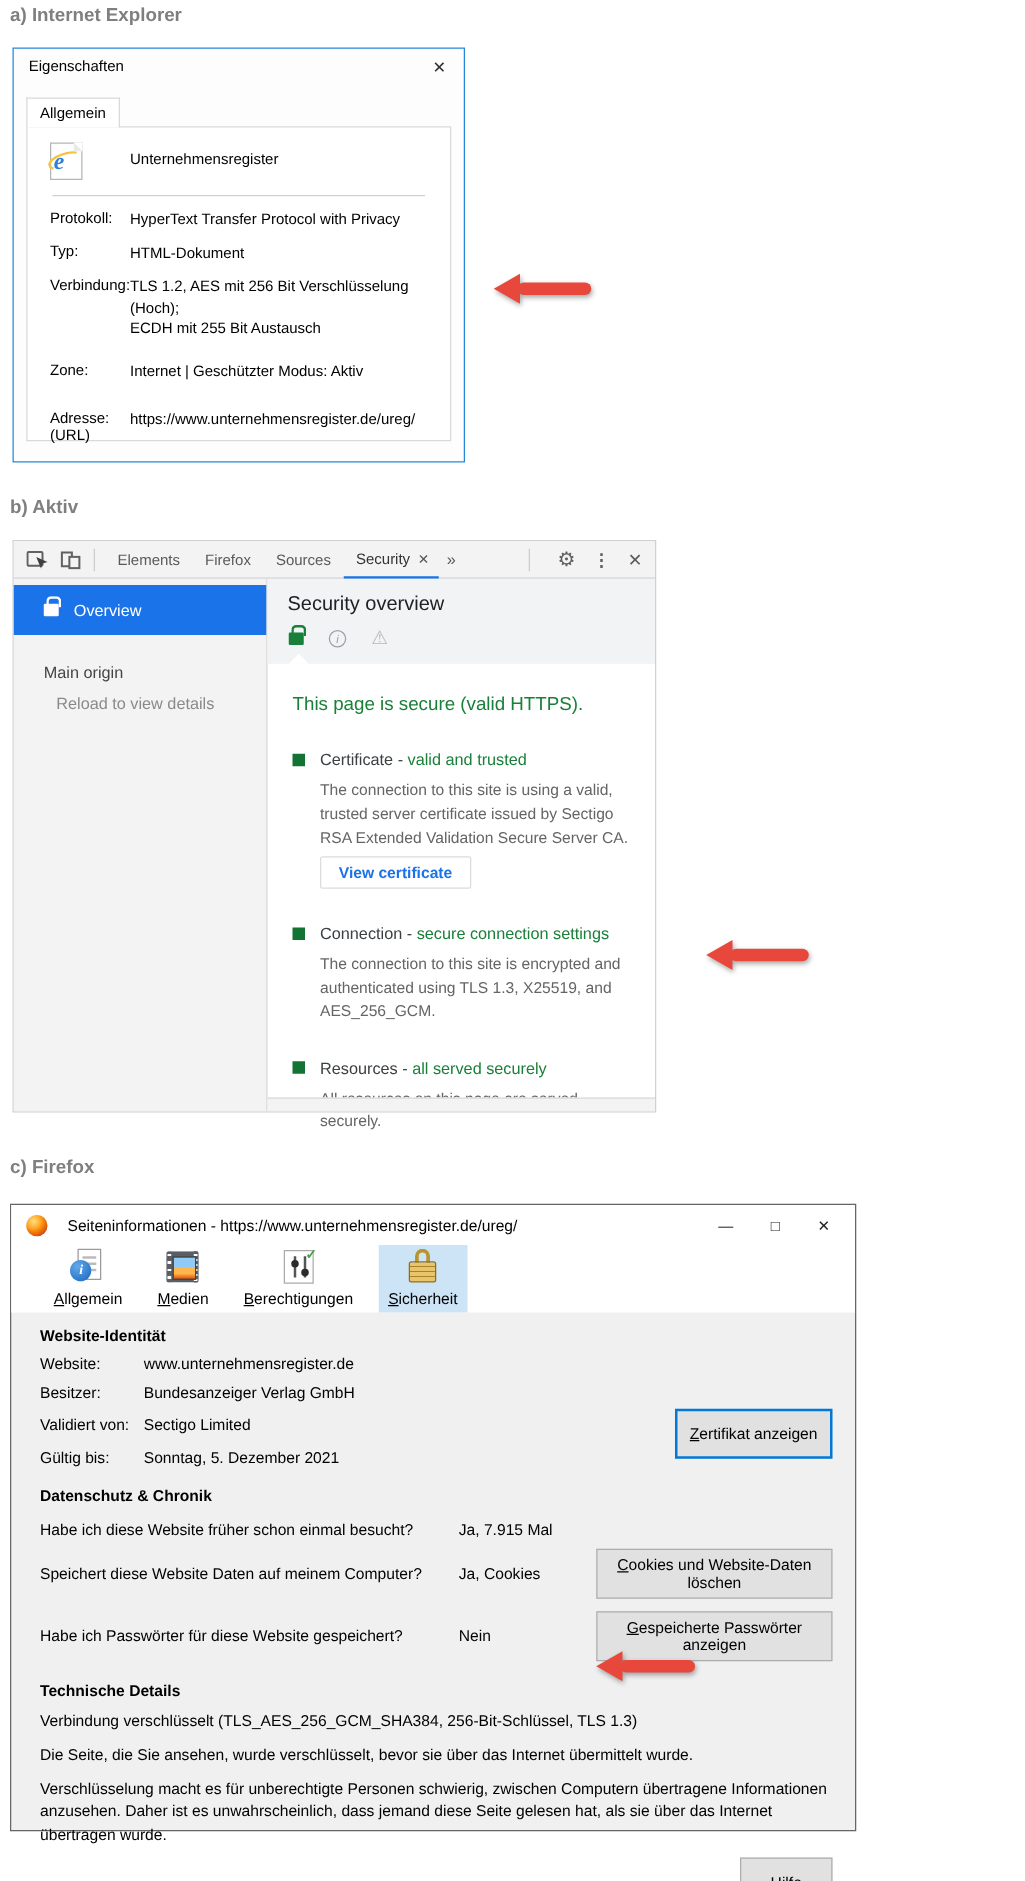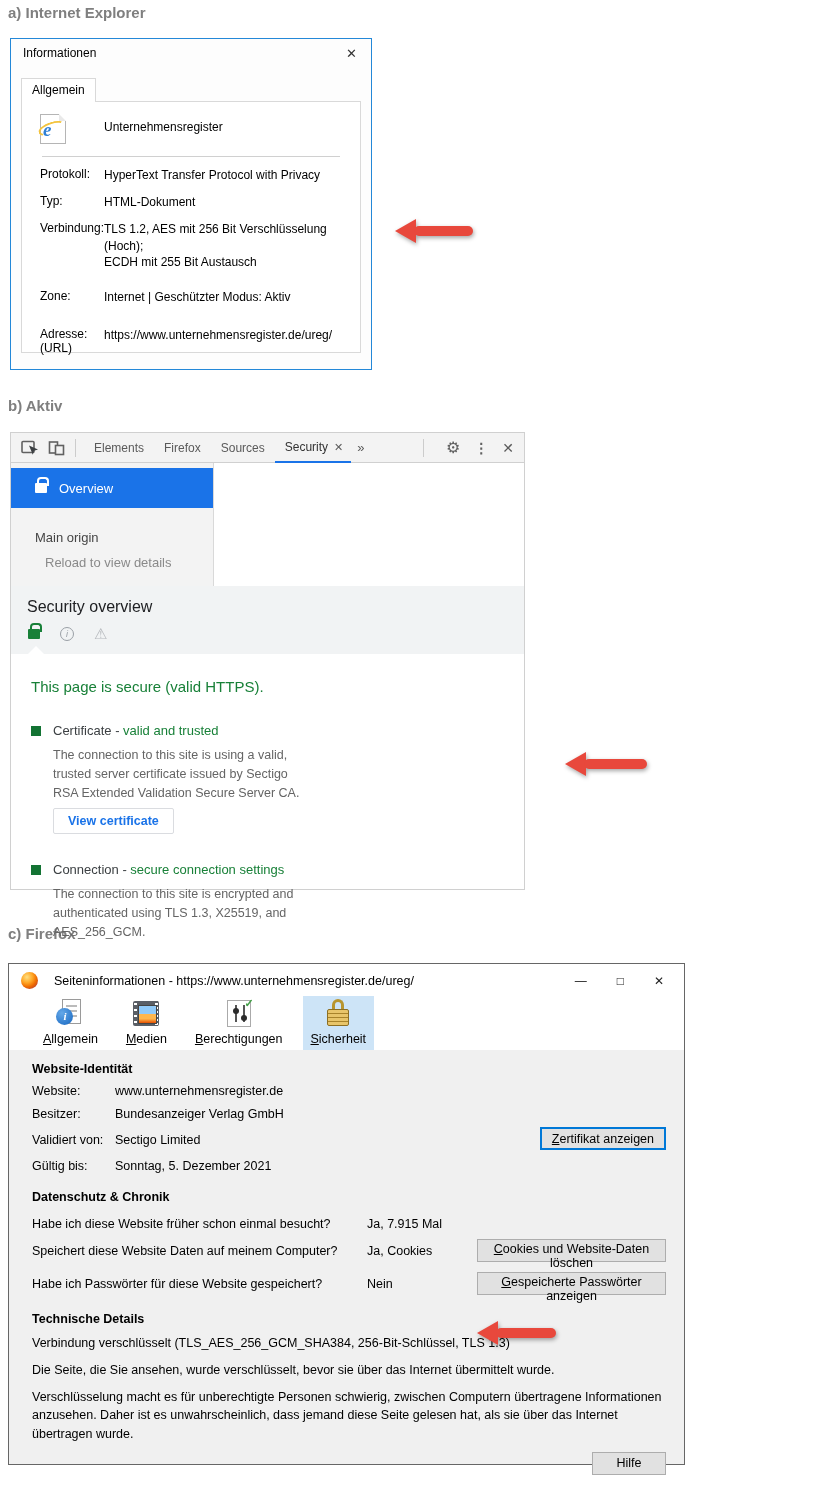--- a/index.html
+++ b/index.html
@@ -49,21 +49,21 @@
   .cdt-vsep { width:1px; height:18px; background:#ccc; margin:0 8px 0 2px; }
   .cdt-tab { color:#5a5a5a; padding:0 10px; font-size:12px; }
   .cdt-tab-active { display:flex; align-items:center; gap:6px; color:#333; padding:8px 8px 7px 10px;
                     border-bottom:2px solid #1a73e8; }
   .cdt-tab-x { color:#5a5a5a; font-size:11px; }
   .cdt-chevron { color:#5a5a5a; font-size:13px; margin-left:6px; }
   .cdt-right { margin-left:auto; display:flex; align-items:center; gap:14px; padding-right:4px; }
   .cdt-gear { color:#616161; font-size:16px; }
   .cdt-dots { color:#616161; font-size:14px; font-weight:bold; }
   .cdt-x { color:#5a5a5a; font-size:14px; }
-  .cdt-body { display:flex; height:426px;flex-direction:column; }
+  .cdt-body { display:flex; height:426px; }
   .cdt-sidebar { width:203px; flex:none; background:#f3f3f3; border-right:1px solid #d9d9d9; padding-top:5px; }
   .cdt-overview { height:40px; background:#1a73e8; color:#fff; display:flex; align-items:center;
                   padding-left:24px; gap:12px; font-size:13px; }
   .cdt-mainorigin { margin:22px 0 0 24px; color:#454545; font-size:13px; }
   .cdt-reload { margin:10px 0 16px 34px; color:#8a8a8a; font-size:13px; }
   .lock { position:relative; width:12px; height:10px; display:inline-block; flex:none; }
   .lock::before { content:""; position:absolute; top:-6px; left:2px; width:8px; height:7px;
                   border:2px solid currentColor; border-bottom:none; border-radius:4px 4px 0 0; }
   .lock::after { content:""; position:absolute; top:0; left:0; width:12px; height:10px;
                  background:currentColor; border-radius:1px; }
@@ -135,40 +135,40 @@
               border:1px solid #8d6f23; }
   .ffi-shackle { position:absolute; left:9px; top:0px; width:12px; height:12px;
               border:3px solid #b89festyle; border:3px solid #b8952e; border-bottom:none;
               border-radius:7px 7px 0 0; }
   .ff-body { padding:12px 18px 0 23px; }
   .ff-h { font-weight:bold; margin-bottom:8px; }
   .ff-idrow { display:flex; margin-bottom:9px; position:relative; }
   .ff-idlabel { width:83px; flex:none; }
   .ff-gap { height:3px; }
   .ff-btn { background:#e1e1e1; border:1px solid #adadad; font-family:"Liberation Sans",sans-serif;
-            font-size:12.5px; padding:2px 11px; height:23px; }
+            font-size:12.5px; padding:2px 11px; height:40px; }
   .ff-btn-cert { position:absolute; right:0; top:-6px; border:2px solid #0078d7; padding:1px 10px; }
   .ff-privrow { display:flex; align-items:center; margin-bottom:10px; position:relative; min-height:23px; }
   .ff-q { width:335px; flex:none; }
   .ff-a { width:110px; flex:none; }
   .ff-privrow .ff-btn { margin-left:auto; }
   .ff-tech p { margin-bottom:9px; line-height:1.45; }
   .ff-help { display:block; margin:3px 0 0 auto; width:74px; }
   u { text-decoration:underline; }
 </style>
 </head>
 <body>
 
 <div class="sec-head" style="top:4px;">a) Internet Explorer</div>
 <div class="sec-head" style="top:397px;">b) Aktiv</div>
 <div class="sec-head" style="top:925px;">c) Firefox</div>
 
 <div class="ie-win">
   <div class="ie-titlebar">
-    <span class="ie-title">Informationen</span>
+    <span class="ie-title">Eigenschaften</span>
     <span class="ie-close">✕</span>
   </div>
   <div class="ie-tabzone">
     <span class="ie-tab">Allgemein</span>
     <div class="ie-panel">
       <div class="ie-iconrow">
         <span class="ie-page">
           <i class="ie-swoosh"></i>
             <span class="ie-e">e</span>
         </span>

